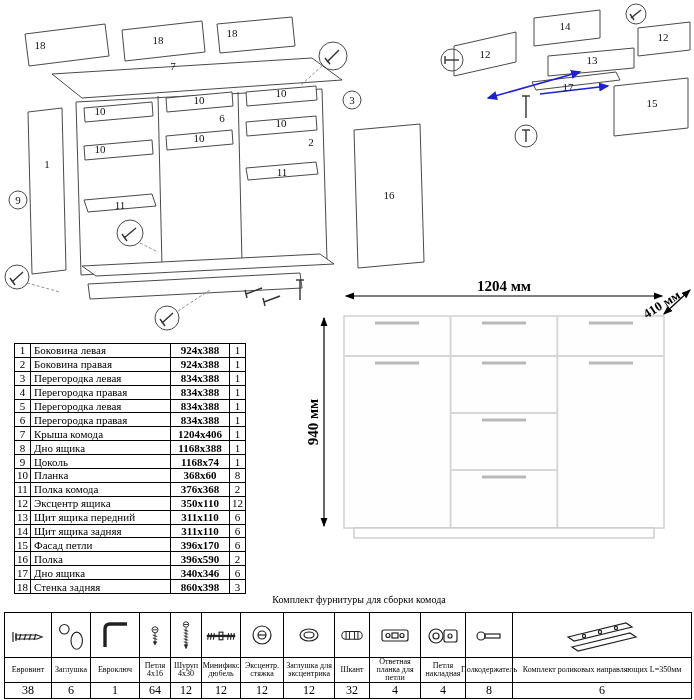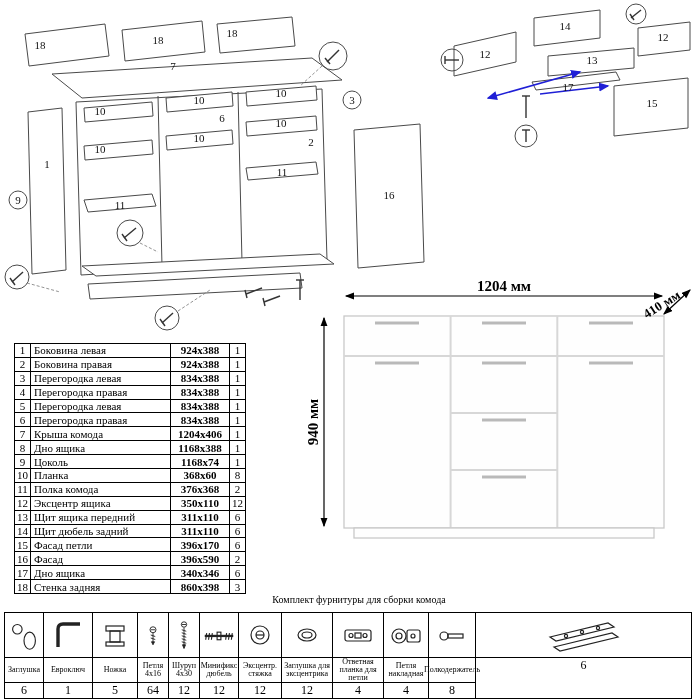--- a/index.html
+++ b/index.html
@@ -295,33 +295,33 @@
           <td class="q">12</td>
         </tr>
       <tr>
           <td class="n">13</td>
           <td class="name">Щит ящика передний</td>
           <td class="size">311x110</td>
           <td class="q">6</td>
         </tr>
       <tr>
           <td class="n">14</td>
-          <td class="name">Щит дюбель задний</td>
+          <td class="name">Щит ящика задняя</td>
           <td class="size">311x110</td>
           <td class="q">6</td>
         </tr>
       <tr>
           <td class="n">15</td>
           <td class="name">Фасад петли</td>
           <td class="size">396x170</td>
           <td class="q">6</td>
         </tr>
       <tr>
           <td class="n">16</td>
-          <td class="name">Фасад</td>
+          <td class="name">Полка</td>
           <td class="size">396x590</td>
           <td class="q">2</td>
         </tr>
       <tr>
           <td class="n">17</td>
           <td class="name">Дно ящика</td>
           <td class="size">340x346</td>
           <td class="q">6</td>
         </tr>
       <tr>
@@ -330,20 +330,35 @@
           <td class="size">860x398</td>
           <td class="q">3</td>
         </tr>
     </tbody>
   </table>
 
   <div class="hw-title">Комплект фурнитуры для сборки комода</div>
 
   <div class="hw-wrap">
 
+    <div class="hw-col" style="width:46px">
+      <div class="hw-icon">
+        <svg class="ico" width="40" height="40" viewBox="0 0 40 40">
+            <line x1="5" y1="17" x2="5" y2="27"></line>
+            <line x1="8" y1="18" x2="8" y2="26"></line>
+            <path d="M8,20 L29,20 L34,22 L29,24 L8,24 Z"></path>
+            <line x1="13" y1="19" x2="11" y2="25"></line>
+            <line x1="18" y1="19" x2="16" y2="25"></line>
+            <line x1="23" y1="19" x2="21" y2="25"></line>
+            <line x1="28" y1="19" x2="26" y2="25"></line>
+          </svg>
+      </div>
+      <div class="hw-label">Евровинт</div>
+      <div class="hw-qty">38</div>
+    </div>
 
     <div class="hw-col" style="width:38px">
       <div class="hw-icon">
         <svg class="ico" width="40" height="40" viewBox="0 0 40 40">
             <circle cx="13" cy="14" r="5"></circle>
             <ellipse cx="26" cy="26" rx="6" ry="9"></ellipse>
           </svg>
       </div>
       <div class="hw-label">Заглушка</div>
       <div class="hw-qty">6</div>
@@ -352,31 +367,20 @@
     <div class="hw-col" style="width:48px">
       <div class="hw-icon">
         <svg class="ico" width="40" height="40" viewBox="0 0 40 40">
             <path d="M10 32 L10 14 Q10 9 15 9 L32 9" stroke-width="3.4"></path>
           </svg>
       </div>
       <div class="hw-label">Евроключ</div>
       <div class="hw-qty">1</div>
     </div>
 
-    <div class="hw-col" style="width:44px">
-      <div class="hw-icon">
-        <svg class="ico" width="40" height="40" viewBox="0 0 40 40">
-            <rect x="11" y="11" width="18" height="5"></rect>
-            <rect x="15" y="16" width="10" height="11"></rect>
-            <rect x="11" y="27" width="18" height="4"></rect>
-          </svg>
-      </div>
-      <div class="hw-label">Ножка</div>
-      <div class="hw-qty">5</div>
-    </div>
 
 
     <div class="hw-col" style="width:30px">
       <div class="hw-icon">
         <svg class="ico" width="40" height="40" viewBox="0 0 40 40">
             <circle cx="20" cy="13" r="4"></circle>
             <line x1="17" y1="13" x2="23" y2="13"></line>
             <line x1="20" y1="17" x2="20" y2="29"></line>
             <path d="M17 20 L23 22 M17 24 L23 26"></path>
             <polygon points="18,29 22,29 20,33" fill="#222"></polygon>
@@ -428,20 +432,30 @@
       <div class="hw-icon">
         <svg class="ico" width="40" height="40" viewBox="0 0 40 40">
             <ellipse cx="20" cy="20" rx="9" ry="6"></ellipse>
             <ellipse cx="20" cy="20" rx="5" ry="3"></ellipse>
           </svg>
       </div>
       <div class="hw-label">Заглушка для эксцентрика</div>
       <div class="hw-qty">12</div>
     </div>
 
+    <div class="hw-col" style="width:34px">
+      <div class="hw-icon">
+        <svg class="ico" width="40" height="40" viewBox="0 0 40 40">
+            <rect x="8" y="16" width="24" height="9" rx="4.5"></rect>
+            <path d="M13 16 L13 25 M17 16 L17 25 M23 16 L23 25 M27 16 L27 25"></path>
+          </svg>
+      </div>
+      <div class="hw-label">Шкант</div>
+      <div class="hw-qty">32</div>
+    </div>
 
     <div class="hw-col" style="width:50px">
       <div class="hw-icon">
         <svg class="ico" width="40" height="40" viewBox="0 0 40 40">
             <rect x="7" y="15" width="26" height="11" rx="2"></rect>
             <circle cx="13" cy="20.5" r="2"></circle>
             <circle cx="27" cy="20.5" r="2"></circle>
             <rect x="17" y="18" width="6" height="5"></rect>
           </svg>
       </div>
@@ -476,17 +490,18 @@
     <div class="hw-col last">
       <div class="hw-icon">
         <svg class="ico" width="80" height="40" viewBox="0 0 80 40">
             <polygon points="6,22 64,8 70,12 12,26"></polygon>
             <polygon points="10,32 68,18 74,22 16,36"></polygon>
             <circle cx="22" cy="21" r="1.6"></circle>
             <circle cx="38" cy="17" r="1.6"></circle>
             <circle cx="54" cy="13" r="1.6"></circle>
           </svg>
       </div>
+      <div class="hw-label">Комплект роликовых направляющих L=350мм</div>
       <div class="hw-qty">6</div>
     </div>
 
   </div>
 </div>
 
 </body></html>

